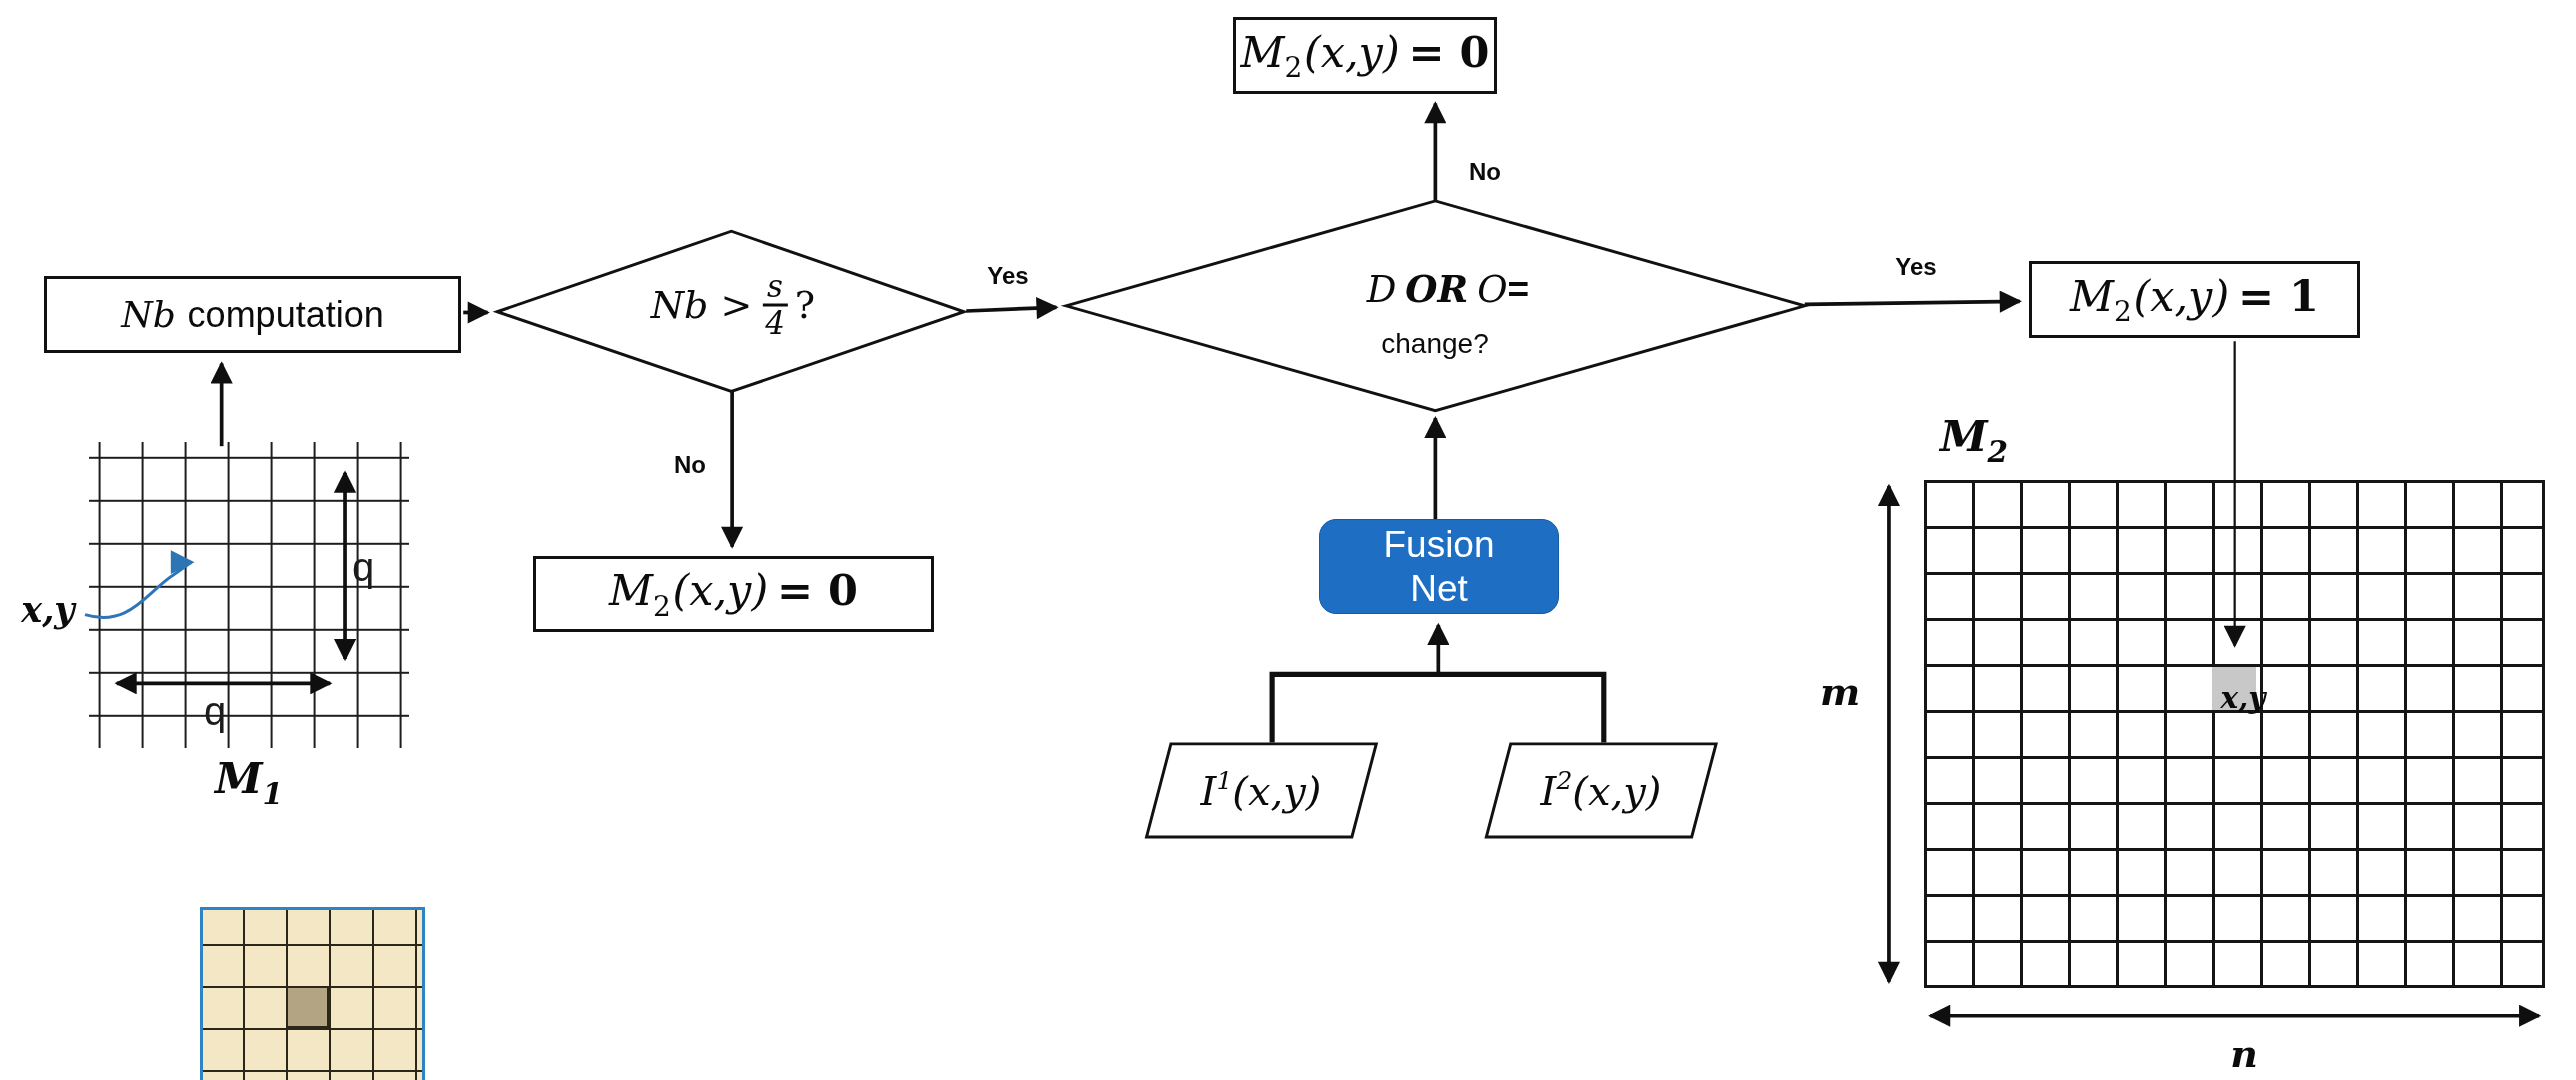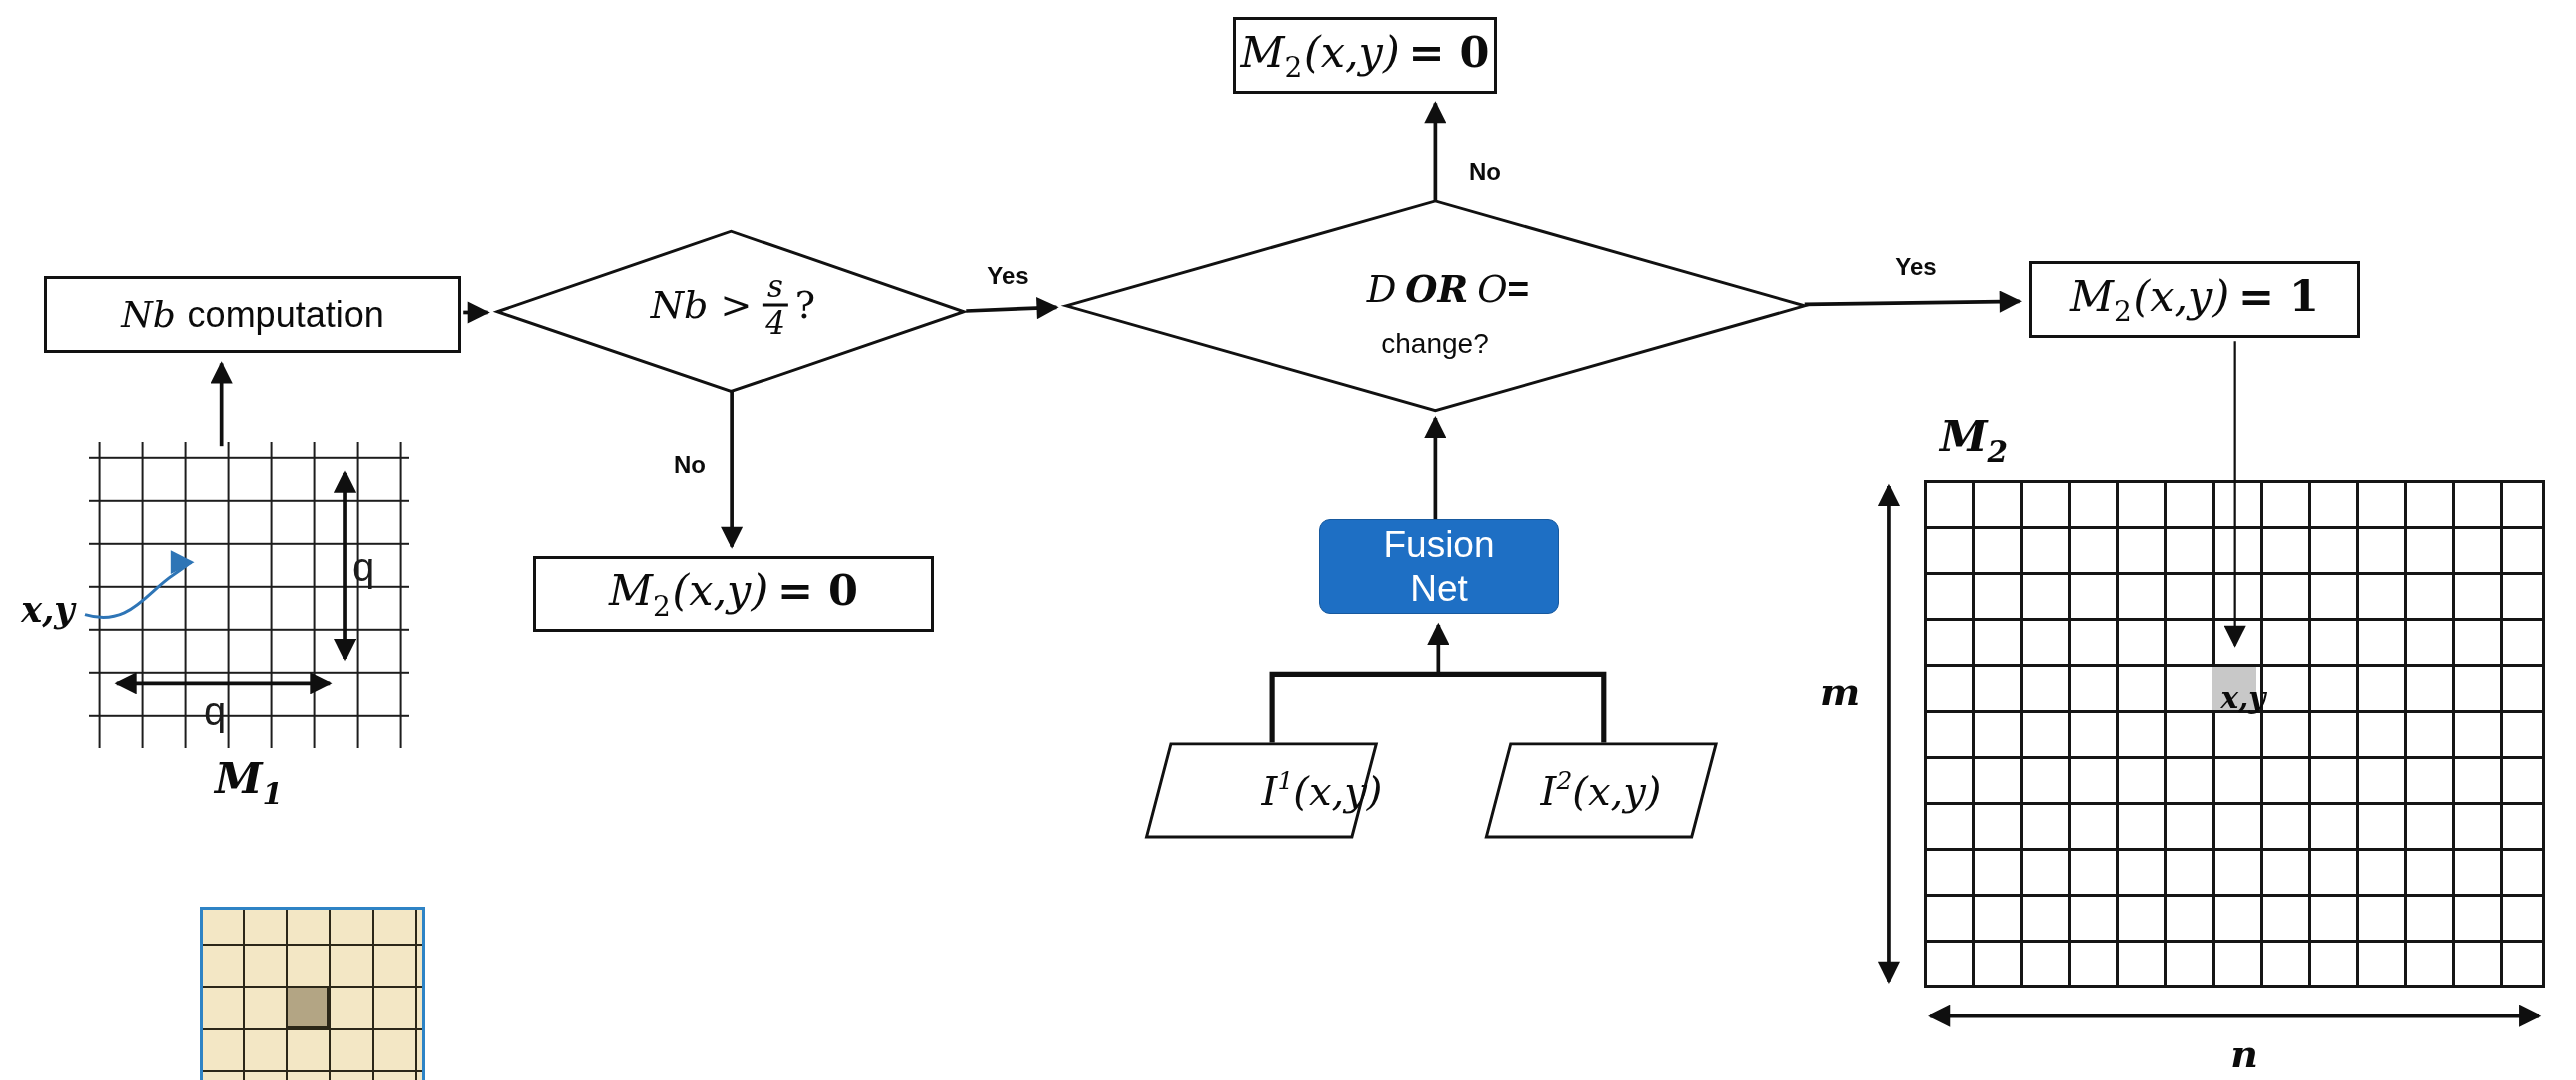--- a/index.html
+++ b/index.html
@@ -9,21 +9,21 @@
   
   .fbox{position:absolute;background:#fff;border:3px solid #111;box-sizing:border-box;
         display:flex;align-items:center;justify-content:center;white-space:nowrap;}
   .math{font-family:"DejaVu Serif","Liberation Serif",serif;font-style:italic;font-size:43px;}
   .math .sub{font-style:normal;font-size:28px;vertical-align:-10.3px;margin-right:1.5px;}
   .math .eq{font-style:normal;font-weight:600;margin-left:8.9px;}
   .nbbox{font-size:36px;}
   .nbbox .var{font-family:"DejaVu Serif","Liberation Serif",serif;font-style:italic;margin-right:11.8px;}
   
   .fusion{position:absolute;left:1319px;top:519px;width:240px;height:95px;box-sizing:border-box;
-          background:#1e6fc4;border:1.5px solid #17599e;border-radius:11px;color:#fff;
+          background:#1e6fc4;border:1.5px solid #17599e;border-radius:17px;color:#fff;
           display:flex;flex-direction:column;align-items:center;justify-content:center;
           font-size:37px;line-height:44px;}
   
   .elabel{position:absolute;transform:translate(-50%,-50%);font-size:24px;font-weight:600;}
   .dtext{position:absolute;transform:translate(-50%,-50%);text-align:center;
          font-family:"DejaVu Serif","Liberation Serif",serif;font-style:italic;}
   .d1{font-size:38px;white-space:nowrap;}
   .frac{display:inline-block;vertical-align:middle;text-align:center;font-size:31px;line-height:1.05;margin:0 7.4px 7.4px 10.3px;}
   .frac .num{display:block;border-bottom:3px solid #0b0b0b;padding:0 4.4px 1.5px;}
   .d2 .l1{font-size:37px;white-space:nowrap;margin-left:26px;}
@@ -143,21 +143,21 @@
   <div class="dtext d2" style="left:1435px;top:313px;">
     <div class="l1"><span>D</span><span class="or">OR</span><span>O</span><span class="deq">=</span></div>
     <div class="l2">change?</div>
   </div>
 
   <div class="elabel" style="left:1008px;top:276px;">Yes</div>
   <div class="elabel" style="left:690px;top:465px;">No</div>
   <div class="elabel" style="left:1916px;top:267px;">Yes</div>
   <div class="elabel" style="left:1485px;top:172px;">No</div>
 
-  <div class="dtext iotext" style="left:1322px;top:790px;">
+  <div class="dtext iotext" style="left:1261px;top:790px;">
     <span>I</span><span class="sup math sup" style="font-size:25px;vertical-align:16.3px;">1</span><span>(x,y)</span>
   </div>
   <div class="dtext iotext" style="left:1601px;top:790px;">
     <span>I</span><span class="sup math sup" style="font-size:25px;vertical-align:16.3px;">2</span><span>(x,y)</span>
   </div>
 
   <div class="gtitle serifbold" style="left:249px;top:782px;">
     <span>M</span><span class="sub">1</span>
   </div>
   <div class="xy" style="left:48px;top:609px;font-size:35px;font-weight:bold;">x,y</div>

